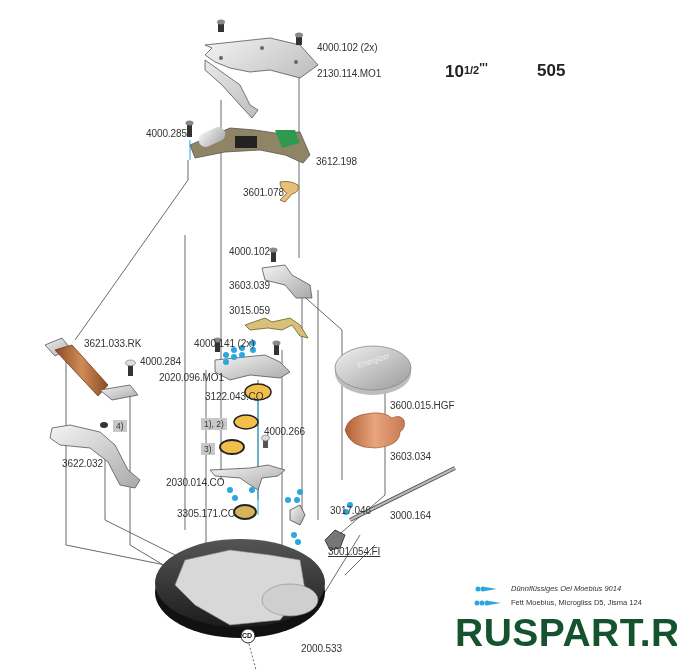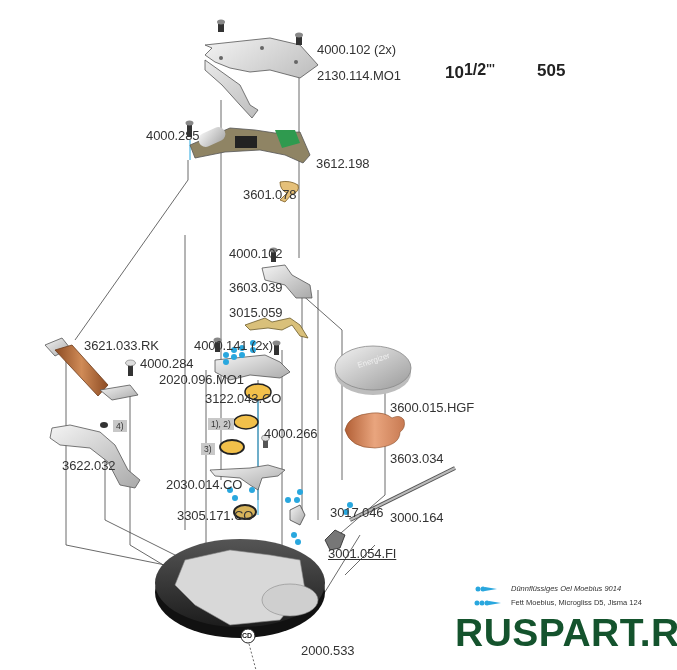--- a/index.html
+++ b/index.html
@@ -1,17 +1,17 @@
 <!DOCTYPE html>
 <html><head>
 <meta charset="utf-8">
 <style>
   html,body{margin:0;padding:0;background:#ffffff;}
   body{width:677px;height:670px;position:relative;overflow:hidden;font-family:"Liberation Sans",sans-serif;}
-  .lbl{position:absolute;font-size:13px;color:#333;white-space:nowrap;letter-spacing:-0.1px;}
+  .lbl{position:absolute;font-size:10px;color:#333;white-space:nowrap;letter-spacing:-0.1px;}
   .tag{position:absolute;font-size:8.5px;color:#333;background:#c8c8c8;padding:1px 3px;}
   .title{position:absolute;font-weight:bold;font-size:17px;color:#222;}
   svg{position:absolute;left:0;top:0;}
   .legend-text{position:absolute;font-size:7.5px;color:#333;white-space:nowrap;}
   .watermark{position:absolute;left:455px;top:611px;font-size:39px;font-weight:bold;color:#14532d;letter-spacing:0.5px;}
 </style>
 </head>
 <body>
 
 <svg width="677" height="670" viewBox="0 0 677 670">
@@ -180,21 +180,21 @@
   </g>
   <g fill="#29a7de">
     <circle cx="477" cy="603" r="2.5"></circle>
       <circle cx="482" cy="603" r="2.5"></circle>
       <circle cx="487" cy="603" r="2.5"></circle>
       <path d="M489 601 L501 603 L489 605 Z"></path>
   </g>
 </svg>
 
 <div class="title" style="left:445px;top:61px;">
-  <span>10</span><span style="font-size:16px;vertical-align:3px;">1/2</span><span style="font-size:12px;vertical-align:5px;">'''</span>
+  <span>10</span><span style="font-size:11px;vertical-align:3px;">1/2</span><span style="font-size:12px;vertical-align:5px;">'''</span>
 </div>
 <div class="title" style="left:537px;top:61px;">505</div>
 
 <div class="lbl" style="left:317px;top:42px;">4000.102 (2x)</div>
 <div class="lbl" style="left:317px;top:68px;">2130.114.MO1</div>
 <div class="lbl" style="left:146px;top:128px;">4000.285</div>
 <div class="lbl" style="left:316px;top:156px;">3612.198</div>
 <div class="lbl" style="left:243px;top:187px;">3601.078</div>
 <div class="lbl" style="left:229px;top:246px;">4000.102</div>
 <div class="lbl" style="left:229px;top:280px;">3603.039</div>
@@ -208,21 +208,21 @@
 <div class="lbl" style="left:300px;top:505px;margin-left:30px;">3017.046</div>
 <div class="lbl" style="left:390px;top:510px;">3000.164</div>
 <div class="lbl" style="left:328px;top:546px;text-decoration:underline;">3001.054.FI</div>
 <div class="lbl" style="left:84px;top:338px;">3621.033.RK</div>
 <div class="lbl" style="left:140px;top:356px;">4000.284</div>
 <div class="lbl" style="left:62px;top:458px;">3622.032</div>
 <div class="lbl" style="left:390px;top:400px;">3600.015.HGF</div>
 <div class="lbl" style="left:390px;top:451px;">3603.034</div>
 <div class="lbl" style="left:301px;top:643px;">2000.533</div>
 
-<div class="tag" style="left:208px;top:418px;text-align:center;">1), 2)</div>
+<div class="tag" style="left:201px;top:418px;text-align:center;">1), 2)</div>
 <div class="tag" style="left:201px;top:443px;">3)</div>
 <div class="tag" style="left:113px;top:420px;">4)</div>
 
 <div class="lbl" style="left:357px;top:356px;color:#eee;font-size:8px;transform:rotate(-18deg);">Energizer</div>
 <div class="lbl" style="left:242px;top:632px;font-size:7px;font-weight:bold;color:#111;">CD</div>
 
 <div class="legend-text" style="left:511px;top:584px;font-style:italic;">Dünnflüssiges Oel Moebius 9014</div>
 <div class="legend-text" style="left:511px;top:598px;">Fett Moebius, Microgliss D5, Jisma 124</div>
 
 <div class="watermark">RUSPART.RU</div>

